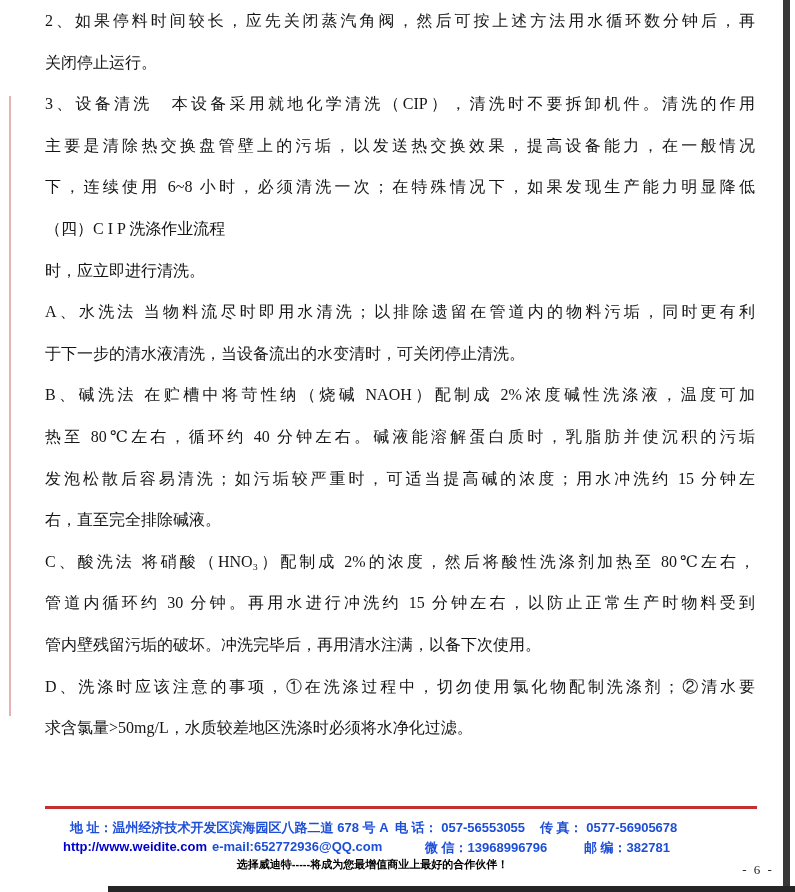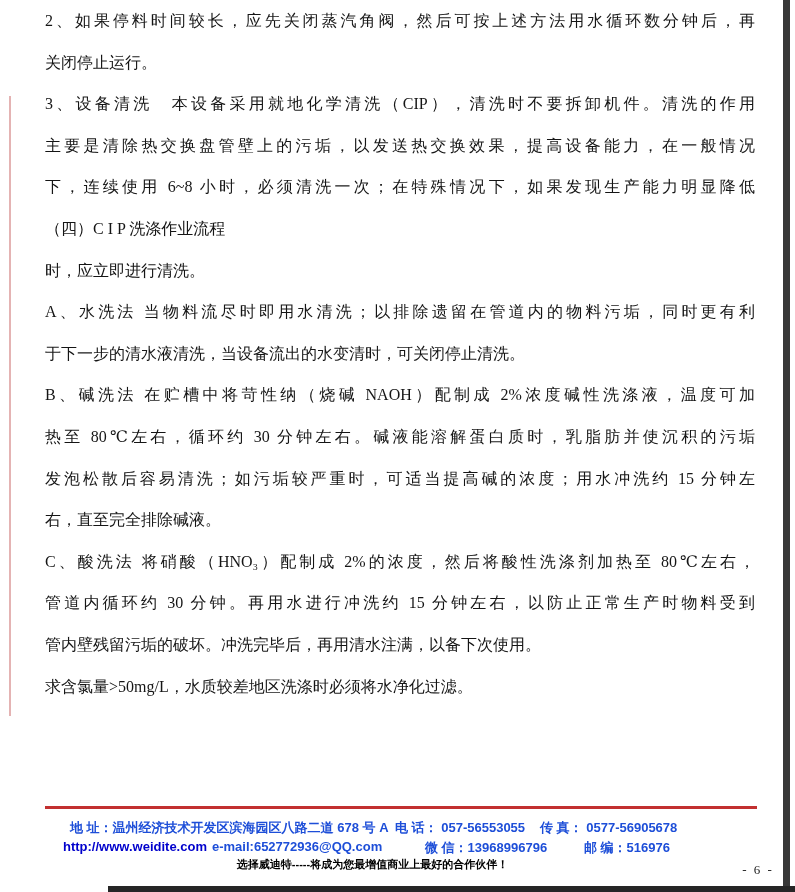--- a/index.html
+++ b/index.html
@@ -103,39 +103,40 @@
       <div class="line just">2、如果停料时间较长，应先关闭蒸汽角阀，然后可按上述方法用水循环数分钟后，再</div>
       <div class="line">关闭停止运行。</div>
       <div class="line just">3、设备清洗　本设备采用就地化学清洗（CIP），清洗时不要拆卸机件。清洗的作用</div>
       <div class="line just">主要是清除热交换盘管壁上的污垢，以发送热交换效果，提高设备能力，在一般情况</div>
       <div class="line just">下，连续使用 6~8 小时，必须清洗一次；在特殊情况下，如果发现生产能力明显降低</div>
       <div class="line">（四）C I P 洗涤作业流程</div>
       <div class="line">时，应立即进行清洗。</div>
       <div class="line just">A、水洗法 当物料流尽时即用水清洗；以排除遗留在管道内的物料污垢，同时更有利</div>
       <div class="line">于下一步的清水液清洗，当设备流出的水变清时，可关闭停止清洗。</div>
       <div class="line just">B、碱洗法 在贮槽中将苛性纳（烧碱 NAOH）配制成 2%浓度碱性洗涤液，温度可加</div>
-      <div class="line just">热至 80℃左右，循环约 30 分钟左右。碱液能溶解蛋白质时，乳脂肪并使沉积的污垢</div>
+      <div class="line just">热至 80℃左右，循环约 40 分钟左右。碱液能溶解蛋白质时，乳脂肪并使沉积的污垢</div>
       <div class="line just">发泡松散后容易清洗；如污垢较严重时，可适当提高碱的浓度；用水冲洗约 15 分钟左</div>
       <div class="line">右，直至完全排除碱液。</div>
       <div class="line just">C、酸洗法 将硝酸（HNO₃）配制成 2%的浓度，然后将酸性洗涤剂加热至 80℃左右，</div>
       <div class="line just">管道内循环约 30 分钟。再用水进行冲洗约 15 分钟左右，以防止正常生产时物料受到</div>
       <div class="line">管内壁残留污垢的破坏。冲洗完毕后，再用清水注满，以备下次使用。</div>
+      <div class="line just">D、洗涤时应该注意的事项，①在洗涤过程中，切勿使用氯化物配制洗涤剂；②清水要</div>
       <div class="line">求含氯量&gt;50mg/L，水质较差地区洗涤时必须将水净化过滤。</div>
     </div>
 
   <div class="footer-rule"></div>
 
   <span class="f-item r1 addr">地 址：温州经济技术开发区滨海园区八路二道 678 号 A</span>
   <span class="f-item r1 phone">电 话： 057-56553055</span>
   <span class="f-item r1 fax">传 真： 0577-56905678</span>
 
   <a class="f-item r2 url">http://www.weidite.com</a>
   <span class="f-item r2 email">e-mail:652772936@QQ.com</span>
   <span class="f-item r2 wechat">微 信：13968996796</span>
-  <span class="f-item r2 postal">邮 编：516976</span>
+  <span class="f-item r2 postal">邮 编：382781</span>
 
   <div class="slogan">选择威迪特-----将成为您最增值商业上最好的合作伙伴！</div>
 
   <div class="page-num">- 6 -</div>
 
   <div class="edge-right"></div>
   <div class="edge-bottom"></div>
 
 </div>
 

